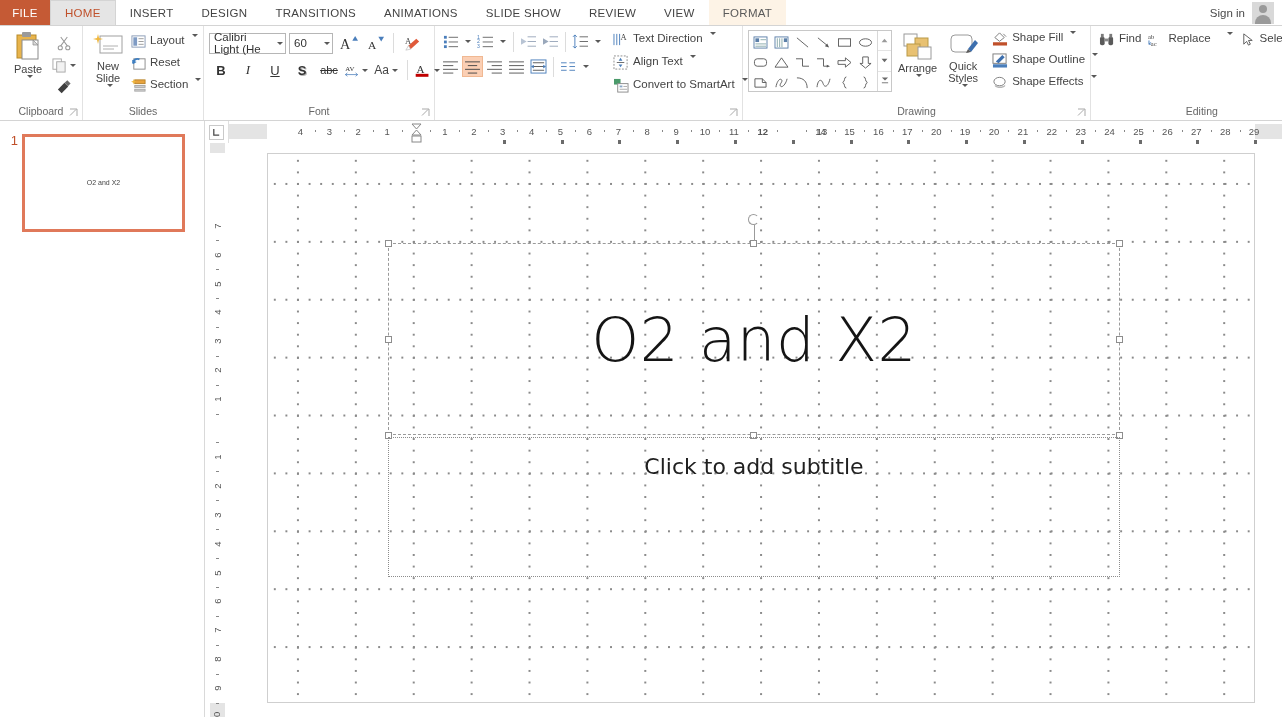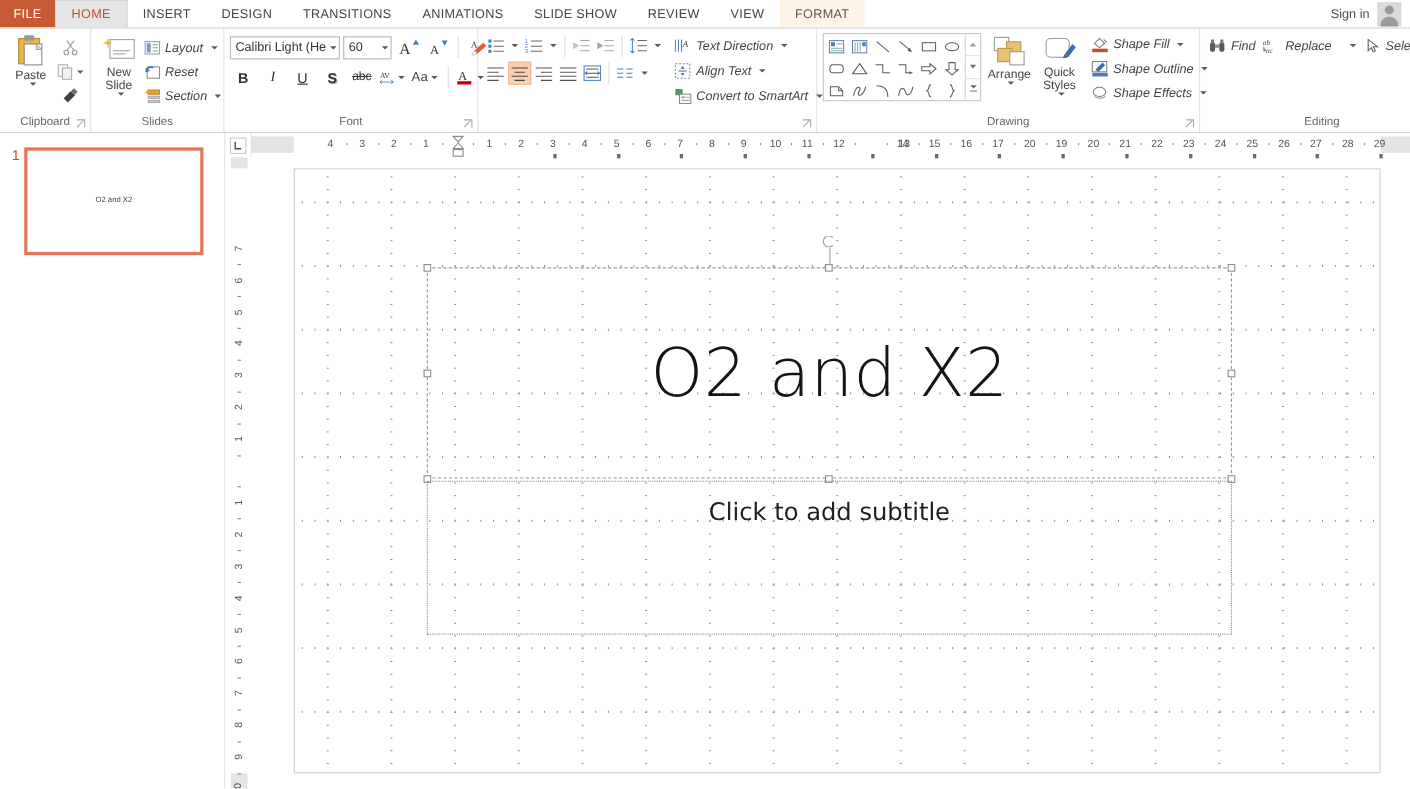--- a/index.html
+++ b/index.html
@@ -32,22 +32,22 @@
   #ribbon { height:96px; border-top:1px solid #d4d4d4; border-bottom:1px solid #d4d4d4;
             display:flex; background:#fff; position:relative; }
   .group { display:flex; flex-direction:column; position:relative; border-right:1px solid #e2e2e2; }
   .group-body { flex:1; display:flex; align-items:flex-start; padding:4px 5px 0 5px; }
   .group-label { height:17px; font-size:10.5px; color:#666; text-align:center; line-height:17px; position:relative; }
   .dialog-launcher { position:absolute; right:4px; bottom:3px; width:9px; height:9px; opacity:.65; }
 
   .bigbtn { display:flex; flex-direction:column; align-items:center; justify-content:flex-start;
             padding:2px 4px; font-size:11px; color:#444; cursor:default; }
   .bigbtn .cap { line-height:12px; text-align:center; }
-  .smallbtn { display:flex; align-items:center; gap:4px; font-size:11.5px; color:#444;
-              padding:1px 3px; height:21px; cursor:default; white-space:nowrap;font-style:italic;}
+  .smallbtn { display:flex; align-items:flex-start; gap:4px; font-size:11.5px; color:#444;
+              padding:1px 3px; height:21px; cursor:default; white-space:nowrap;}
   .ico { display:inline-block; }
   .caret { width:0;height:0;border-left:3px solid transparent;border-right:3px solid transparent;
            border-top:3.5px solid #585858; display:inline-block; margin-left:3px; vertical-align:middle;}
 
   
   #clipboard { width:83px; }
   #clipboard .group-body { padding-top:3px; }
   #paste { width:46px; }
   #clip-right { display:flex; flex-direction:column; gap:1px; padding-top:4px; }
   .clip-mini { width:26px; height:21px; display:flex; align-items:center; justify-content:center;}
@@ -56,21 +56,21 @@
   #slides { width:121px; }
   #newslide { width:48px; }
   #slides-right { display:flex; flex-direction:column; gap:1px; padding-top:3px;}
 
   
   #font { width:231px; }
   #font .group-body{ flex-direction:column; padding-top:6px; gap:5px;}
   .fontrow { display:flex; align-items:center; gap:3px; }
   .combo { border:1px solid #b6b6b6; height:21px; display:flex; align-items:center;
            padding:0 2px 0 4px; font-size:11.5px; color:#333; background:#fff; }
-  #fontname { width:100px; justify-content:space-between;}
+  #fontname { width:77px; justify-content:space-between;}
   #fontsize { width:44px; justify-content:space-between;}
   .fbtn { width:24px; height:22px; display:flex; align-items:center; justify-content:center;
           font-size:13px; color:#333; cursor:default;}
   .sep-v { width:1px; height:20px; background:#dcdcdc; margin:0 3px; }
 
   
   #paragraph { width:308px; }
   #paragraph .group-body { padding-top:5px; gap:0; }
   #para-left { display:flex; flex-direction:column; gap:4px; }
   .prow { display:flex; align-items:center; gap:1px; }
@@ -748,21 +748,21 @@
           <div class="rtick" style="left: 389.3px;">7</div>
           <div class="rdot" style="left: 374.85px;"></div>
           <div class="rtick" style="left: 418.2px;">8</div>
           <div class="rdot" style="left: 403.75px;"></div>
           <div class="rtick" style="left: 447.1px;">9</div>
           <div class="rdot" style="left: 432.65px;"></div>
           <div class="rtick" style="left: 476px;">10</div>
           <div class="rdot" style="left: 461.55px;"></div>
           <div class="rtick" style="left: 504.9px;">11</div>
           <div class="rdot" style="left: 490.45px;"></div>
-          <div class="rtick" style="left: 533.8px;">12</div>
+          <div class="rtick" style="left: 533.8px; font-weight: bold;">12</div>
           <div class="rdot" style="left: 519.35px;"></div>
           <div class="rtick" style="left: 593px;">13</div>
           <div class="rdot" style="left: 548.25px;"></div>
           <div class="rtick" style="left: 591.6px;">14</div>
           <div class="rdot" style="left: 577.15px;"></div>
           <div class="rtick" style="left: 620.5px;">15</div>
           <div class="rdot" style="left: 606.05px;"></div>
           <div class="rtick" style="left: 649.4px;">16</div>
           <div class="rdot" style="left: 634.95px;"></div>
           <div class="rtick" style="left: 678.3px;">17</div>

